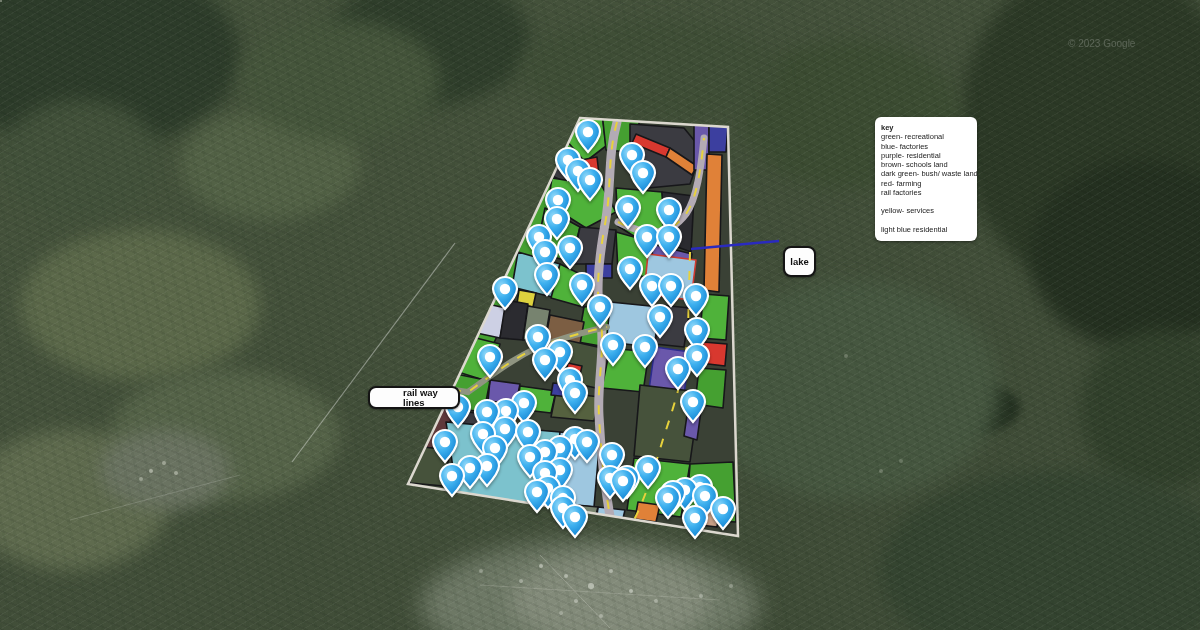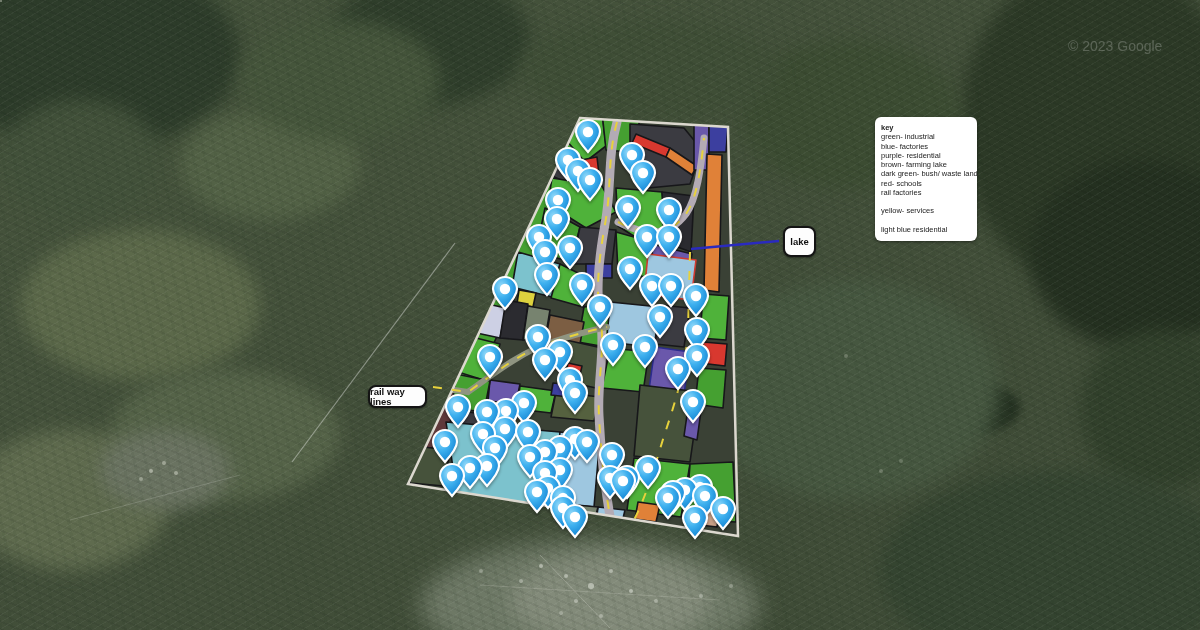--- a/index.html
+++ b/index.html
@@ -44,32 +44,32 @@
       480px 570px 0 1px rgba(230,232,224,.5),700px 595px 0 1px rgba(230,232,224,.6),
       730px 585px 0 1px rgba(230,232,224,.5),600px 615px 0 1px rgba(230,232,224,.6),
       560px 612px 0 1px rgba(230,232,224,.5),845px 355px 0 1px rgba(225,228,215,.4),
       880px 470px 0 1px rgba(225,228,215,.4),900px 460px 0 1px rgba(225,228,215,.35);}
   
   .mapsvg{position:absolute;inset:0;}
   .pinlayer{filter:drop-shadow(0 2px 1.5px rgba(0,0,0,.35));}
   
   .callout{position:absolute;background:#fdfdfd;border:2px solid #141414;border-radius:8px;
     color:#111;font-weight:bold;font-size:9.5px;line-height:1;padding:0;display:flex;
-    align-items:center;justify-content:center;box-shadow:0 1px 2px rgba(0,0,0,.4);}
+    align-items:center;justify-content:center;box-shadow:0 1px 2px rgba(0,0,0,.4);margin-top:20px;}
   .callout.lake{left:783px;top:226px;width:29px;height:27px;}
-  .callout.rail{left:368px;top:385px;width:55px;height:19px;}
+  .callout.rail{left:368px;top:366px;width:55px;height:19px;padding-left:33px;}
   
   .keybox{position:absolute;left:875px;top:117px;width:102px;min-height:111px;background:#fff;
     border-radius:6px;box-shadow:0 1px 3px rgba(0,0,0,.45);padding:6px 5px 7px 6px;
     color:#1c1c1c;font-size:7.5px;line-height:9.3px;box-sizing:border-box;}
   .keytitle{font-weight:bold;}
   .kgap{height:9px;}
   .kline{white-space:nowrap;}
   
-  .watermark{position:absolute;left:1068px;top:38px;color:rgba(255,255,255,.22);font-size:14px;}
+  .watermark{position:absolute;left:1068px;top:38px;color:rgba(255,255,255,.22);font-size:10px;}
 </style>
 </head>
 <body>
 
 <div class="stage">
 
   <div class="sat">
     <div class="patch p1"></div>
     <div class="patch p2"></div>
     <div class="patch p3"></div>
@@ -478,26 +478,26 @@
   <div class="callout lake">
     <span>lake</span>
   </div>
   <div class="callout rail">
     <span>rail way lines</span>
   </div>
 
   <div class="keybox">
     <div class="keytitle">key</div>
     <div id="keylines">
-        <div class="kline">green- industrial</div>
+        <div class="kline">green- recreational</div>
         <div class="kline">blue- factories</div>
         <div class="kline">purple- residential</div>
-        <div class="kline">brown- farming lake</div>
+        <div class="kline">brown- schools land</div>
         <div class="kline">dark green- bush/ waste land</div>
-        <div class="kline">red- schools</div>
+        <div class="kline">red- farming</div>
         <div class="kline">rail factories</div>
         <div class="kgap"></div>
         <div class="kline">yellow- services</div>
         <div class="kgap"></div>
         <div class="kline">light blue residential</div>
       </div>
   </div>
 
   <div class="watermark">© 2023 Google</div>
 </div>

